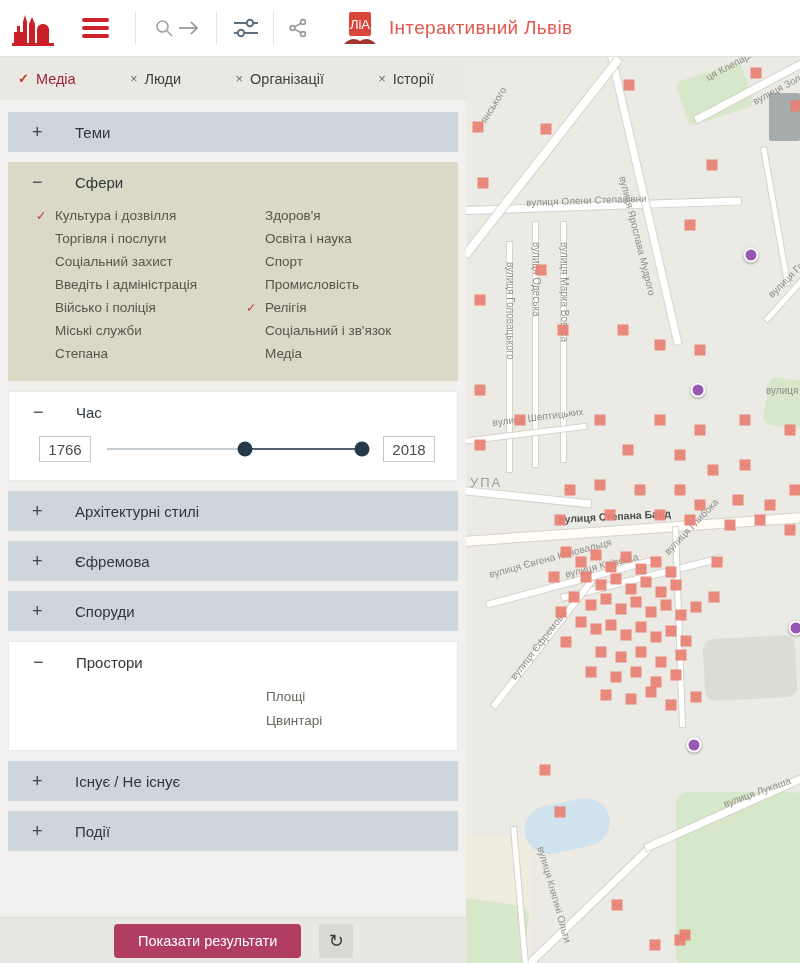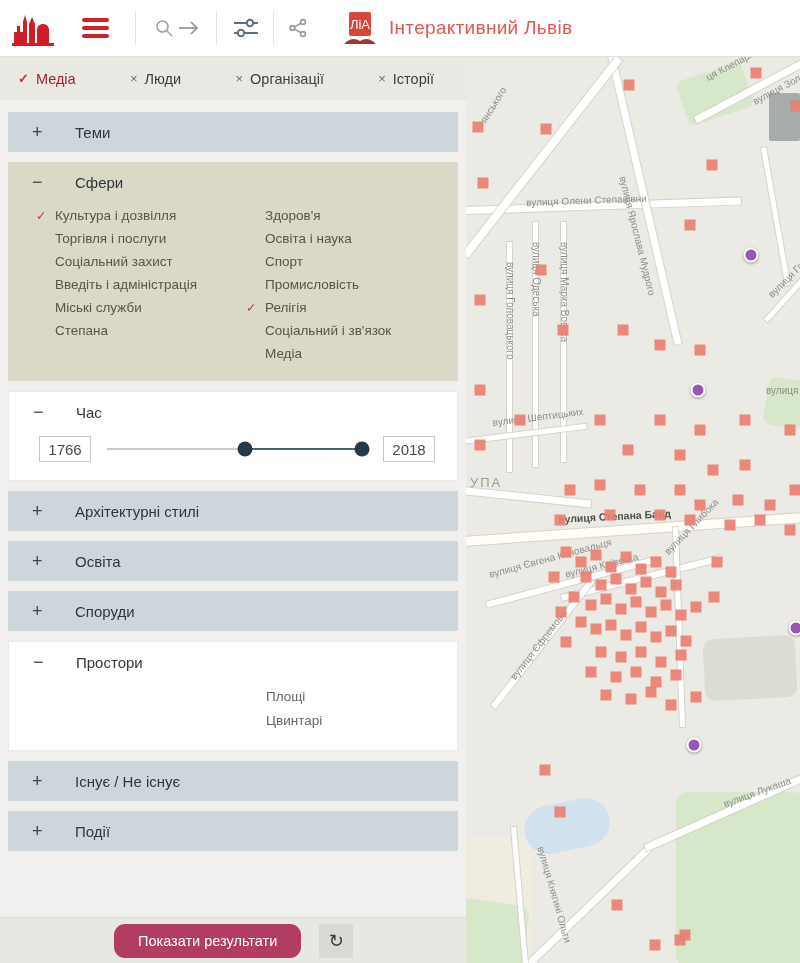--- a/index.html
+++ b/index.html
@@ -60,21 +60,21 @@
               display:flex; align-items:center; justify-content:center; }
   .slider { flex:1; height:26px; margin:0 16px; position:relative; cursor:pointer; }
   .track { position:absolute; left:0; right:0; top:12px; height:2px; background:#c4ccd1; }
   .track-active { position:absolute; top:12px; height:2px; background:#50626e; }
   .handle { position:absolute; top:13px; width:15px; height:15px; border-radius:50%; background:#24394a;
             transform:translate(-50%,-50%); cursor:pointer; }
 
   .panel-footer { position:absolute; left:0; bottom:0; width:466px; height:46px; background:#e9e7e2;
                   border-top:1px solid #dedcd7; display:flex; align-items:center; padding-left:114px; z-index:6; }
   .show-results { height:34px; padding:0 24px; background:#b13d62; color:#fff; border:none; font-size:14.5px;
-                  border-radius:11px; cursor:pointer; font-family:inherit; }
+                  border-radius:4px; cursor:pointer; font-family:inherit; }
   .refresh { width:34px; height:34px; margin-left:18px; background:#dbd9d5; border:none; font-size:18px;
              color:#3c3c3a; cursor:pointer; display:flex; align-items:center; justify-content:center; }
 
   
   .map { position:absolute; left:466px; top:57px; width:334px; height:906px; background:#ebeae5; overflow:hidden; z-index:1; }
   .area { position:absolute; z-index:1; }
   .area.green { background:#d7e7c9; }
   .area.water { background:#cfe2ee; }
   .area.gray { background:#dcdcd5; }
   .area.building { background:#a6acac; }
@@ -197,20 +197,24 @@
               <div class="opt-item">
                 <span class="opt-check"></span>
                 <span class="opt-label">Соціальний захист</span>
               </div>
               <div class="opt-item">
                 <span class="opt-check"></span>
                 <span class="opt-label">Введіть і адміністрація</span>
               </div>
               <div class="opt-item">
                 <span class="opt-check"></span>
+                <span class="opt-label">Військо і поліція</span>
+              </div>
+              <div class="opt-item">
+                <span class="opt-check"></span>
                 <span class="opt-label">Міські служби</span>
               </div>
               <div class="opt-item">
                 <span class="opt-check"></span>
                 <span class="opt-label">Степана</span>
               </div>
             </div>
             <div class="opt-col">
               <div class="opt-item">
                 <span class="opt-check"></span>
@@ -264,21 +268,21 @@
       <div class="section blue">
         <div class="sec-head">
           <span class="sec-icon">+</span>
           <span class="sec-label">Архітектурні стилі</span>
         </div>
       </div>
 
       <div class="section blue">
         <div class="sec-head">
           <span class="sec-icon">+</span>
-          <span class="sec-label">Освіта</span>
+          <span class="sec-label">Єфремова</span>
         </div>
       </div>
 
       <div class="section blue">
         <div class="sec-head">
           <span class="sec-icon">+</span>
           <span class="sec-label">Споруди</span>
         </div>
       </div>
 

